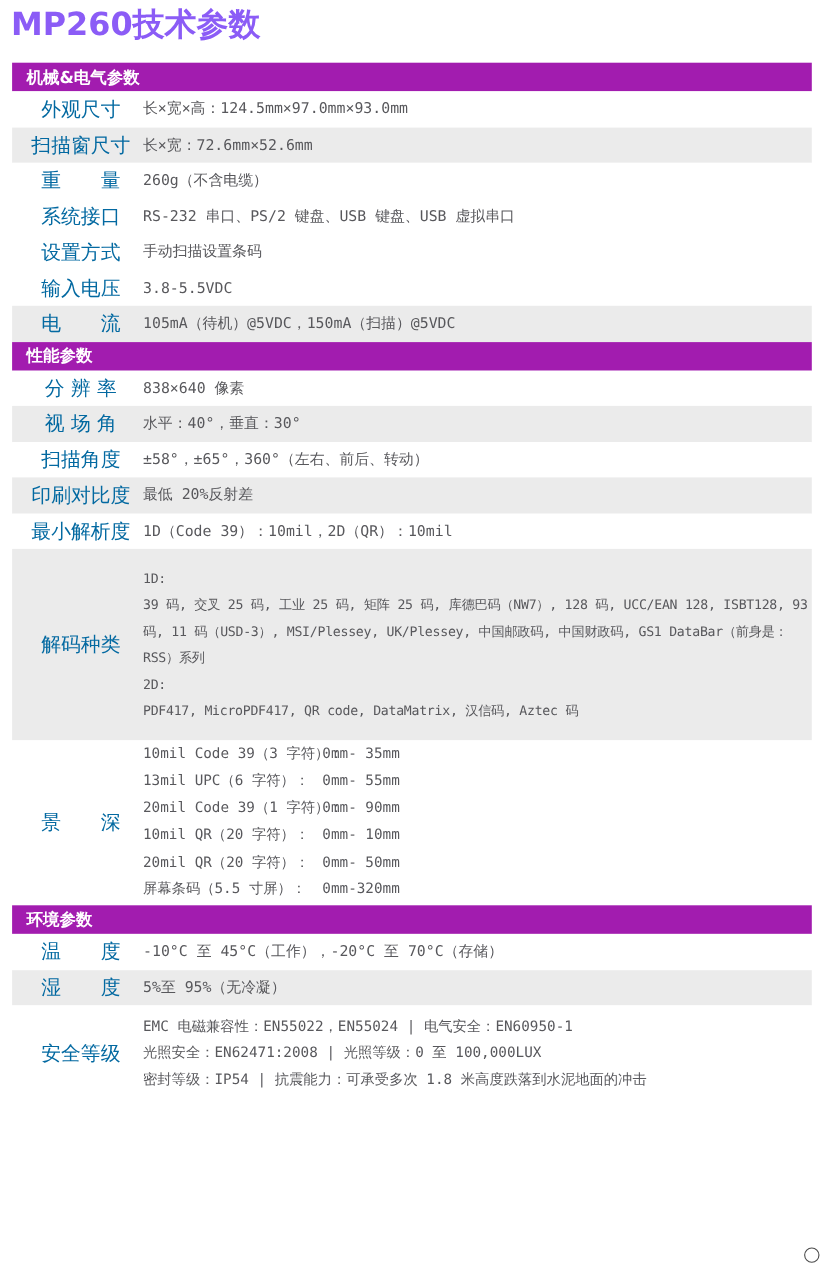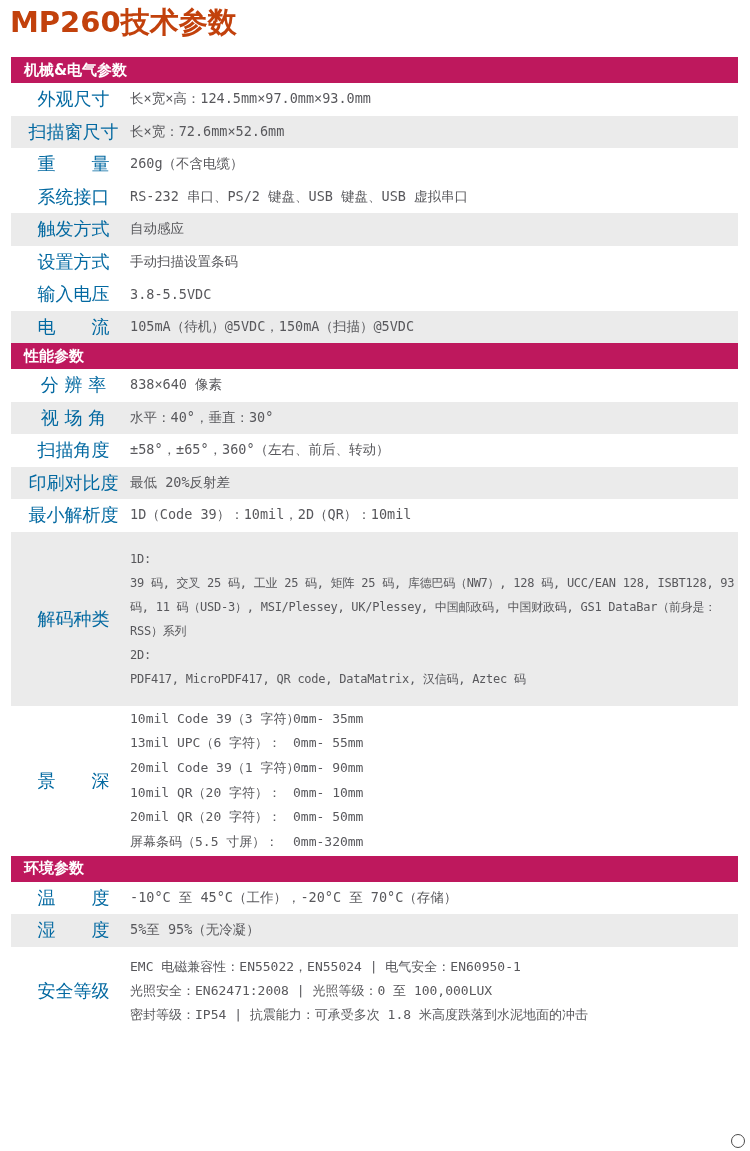--- a/index.html
+++ b/index.html
@@ -4,26 +4,26 @@
 <style>
   html, body { margin:0; padding:0; }
   body {
     width:750px; height:1151px; position:relative;
     background:#ffffff; overflow:hidden;
     font-family:"DejaVu Sans","Liberation Sans",sans-serif;
     color:#55565a;
   }
   .page-title {
     position:absolute; left:10px; top:2px;
-    font-size:29px; font-weight:700; color:#c2410c;
+    font-size:29px; font-weight:700; color:#8b5cf6;
     line-height:40px; white-space:pre;
   }
   .spec-table { position:absolute; left:11px; top:57px; width:727px; }
   .sec-hdr {
-    height:26px; background:#be185d; color:#ffffff;
+    height:26px; background:#a21caf; color:#ffffff;
     display:flex; align-items:center; box-sizing:border-box;
     padding-left:13px; font-size:15px; font-weight:700; white-space:pre;
   }
   .row { display:flex; align-items:center; background:#ffffff; }
   .row.alt { background:#ebebeb; }
   .row.h1 { height:32.5px; }
   .row.decode-block { height:174px; }
   .row.dof-block { height:150px; }
   .row.safety-block { height:88px; }
   .lbl {
@@ -64,24 +64,20 @@
     <div class="lbl">扫描窗尺寸</div>
     <div class="val">长×宽：72.6mm×52.6mm</div>
   </div>
   <div class="row h1">
     <div class="lbl">重　　量</div>
     <div class="val">260g（不含电缆）</div>
   </div>
   <div class="row h1">
     <div class="lbl">系统接口</div>
     <div class="val">RS-232 串口、PS/2 键盘、USB 键盘、USB 虚拟串口</div>
-  </div>
-  <div class="row h1 alt">
-    <div class="lbl">触发方式</div>
-    <div class="val">自动感应</div>
   </div>
   <div class="row h1">
     <div class="lbl">设置方式</div>
     <div class="val">手动扫描设置条码</div>
   </div>
   <div class="row h1">
     <div class="lbl">输入电压</div>
     <div class="val">3.8-5.5VDC</div>
   </div>
   <div class="row h1 alt">

